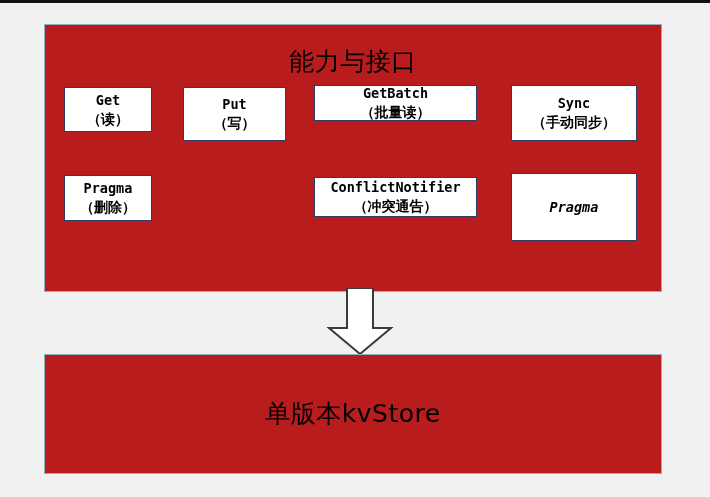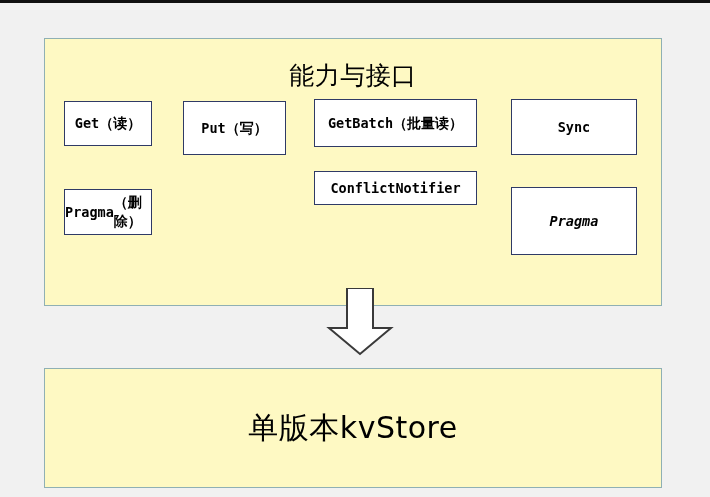--- a/index.html
+++ b/index.html
@@ -19,24 +19,23 @@
     position: absolute;
     left: 0;
     top: 0;
     width: 710px;
     height: 3px;
     background: #111111;
   }
 
   .panel {
     position: absolute;
-    background: #fef9c3;
+    background: #b91c1c;
     border: 1px solid #8fb0b4;
     box-sizing: border-box;
-    margin-top: 14px;
   }
 
   #capabilities-panel {
     left: 44px;
     top: 24px;
     width: 618px;
     height: 268px;
   }
 
   #kvstore-panel {
@@ -56,60 +55,60 @@
     width: 100%;
     text-align: center;
     font-size: 25px;
     line-height: 30px;
     color: #000000;
     font-family: "DejaVu Sans", "Liberation Sans", sans-serif;
     letter-spacing: 0.5px;
   }
 
   .kvstore-title {
-    font-size: 30px;
+    font-size: 25px;
     line-height: 30px;
     color: #000000;
     font-family: "DejaVu Sans", "Liberation Sans", sans-serif;
     text-align: center;
     letter-spacing: 0.5px;
   }
 
   .api-box {
     position: absolute;
     background: #ffffff;
     border: 1.6px solid #2f3a66;
     box-sizing: border-box;
     display: flex;
-    flex-direction: row;
+    flex-direction: column;
     align-items: center;
     justify-content: center;
     font-family: "DejaVu Sans Mono", "Liberation Mono", monospace;
     font-size: 13.5px;
     line-height: 19px;
     font-weight: bold;
     color: #000000;
   }
   .api-box .line-zh {
     font-family: "DejaVu Sans", "Liberation Sans", sans-serif;
     font-size: 14px;
     line-height: 19px;
     font-weight: bold;
   }
 
   
   #box-get        { left: 19px;  top: 62px;  width: 88px;  height: 45px; }
   #box-put        { left: 138px; top: 62px;  width: 103px; height: 54px; }
-  #box-getbatch   { left: 269px; top: 60px;  width: 163px; height: 48px; }
+  #box-getbatch   { left: 269px; top: 60px;  width: 163px; height: 36px; }
   #box-sync       { left: 466px; top: 60px;  width: 126px; height: 56px; }
 
   
   #box-delete     { left: 19px;  top: 150px; width: 88px;  height: 46px; }
   #box-observer   { left: 138px; top: 150px; width: 103px; height: 46px; }
-  #box-conflict   { left: 269px; top: 132px; width: 163px; height: 34px; }
+  #box-conflict   { left: 269px; top: 152px; width: 163px; height: 40px; }
   #box-pragma     { left: 466px; top: 148px; width: 126px; height: 68px; font-style: italic; }
 
   #flow-arrow {
     position: absolute;
     left: 325px;
     top: 288px;
     width: 70px;
     height: 68px;
   }
 </style>
@@ -132,30 +131,32 @@
     <span class="line-zh">（写）</span>
   </div>
 
   <div class="api-box" id="box-getbatch">
     <span class="line-en">GetBatch</span>
     <span class="line-zh">（批量读）</span>
   </div>
 
   <div class="api-box" id="box-sync">
     <span class="line-en">Sync</span>
+    <span class="line-zh">（手动同步）</span>
   </div>
 
   <div class="api-box" id="box-delete">
     <span class="line-en">Pragma</span>
     <span class="line-zh">（删除）</span>
   </div>
 
 
   <div class="api-box" id="box-conflict">
     <span class="line-en">ConflictNotifier</span>
+    <span class="line-zh">（冲突通告）</span>
   </div>
 
   <div class="api-box" id="box-pragma">
     <span class="line-en">Pragma</span>
   </div>
 
 </div>
 
 <svg id="flow-arrow" viewBox="0 0 70 68">
   <polygon points="22,0 48,0 48,40 66,40 35,66 4,40 22,40" fill="#ffffff" stroke="#3a3a3a" stroke-width="2" stroke-linejoin="miter"></polygon>

